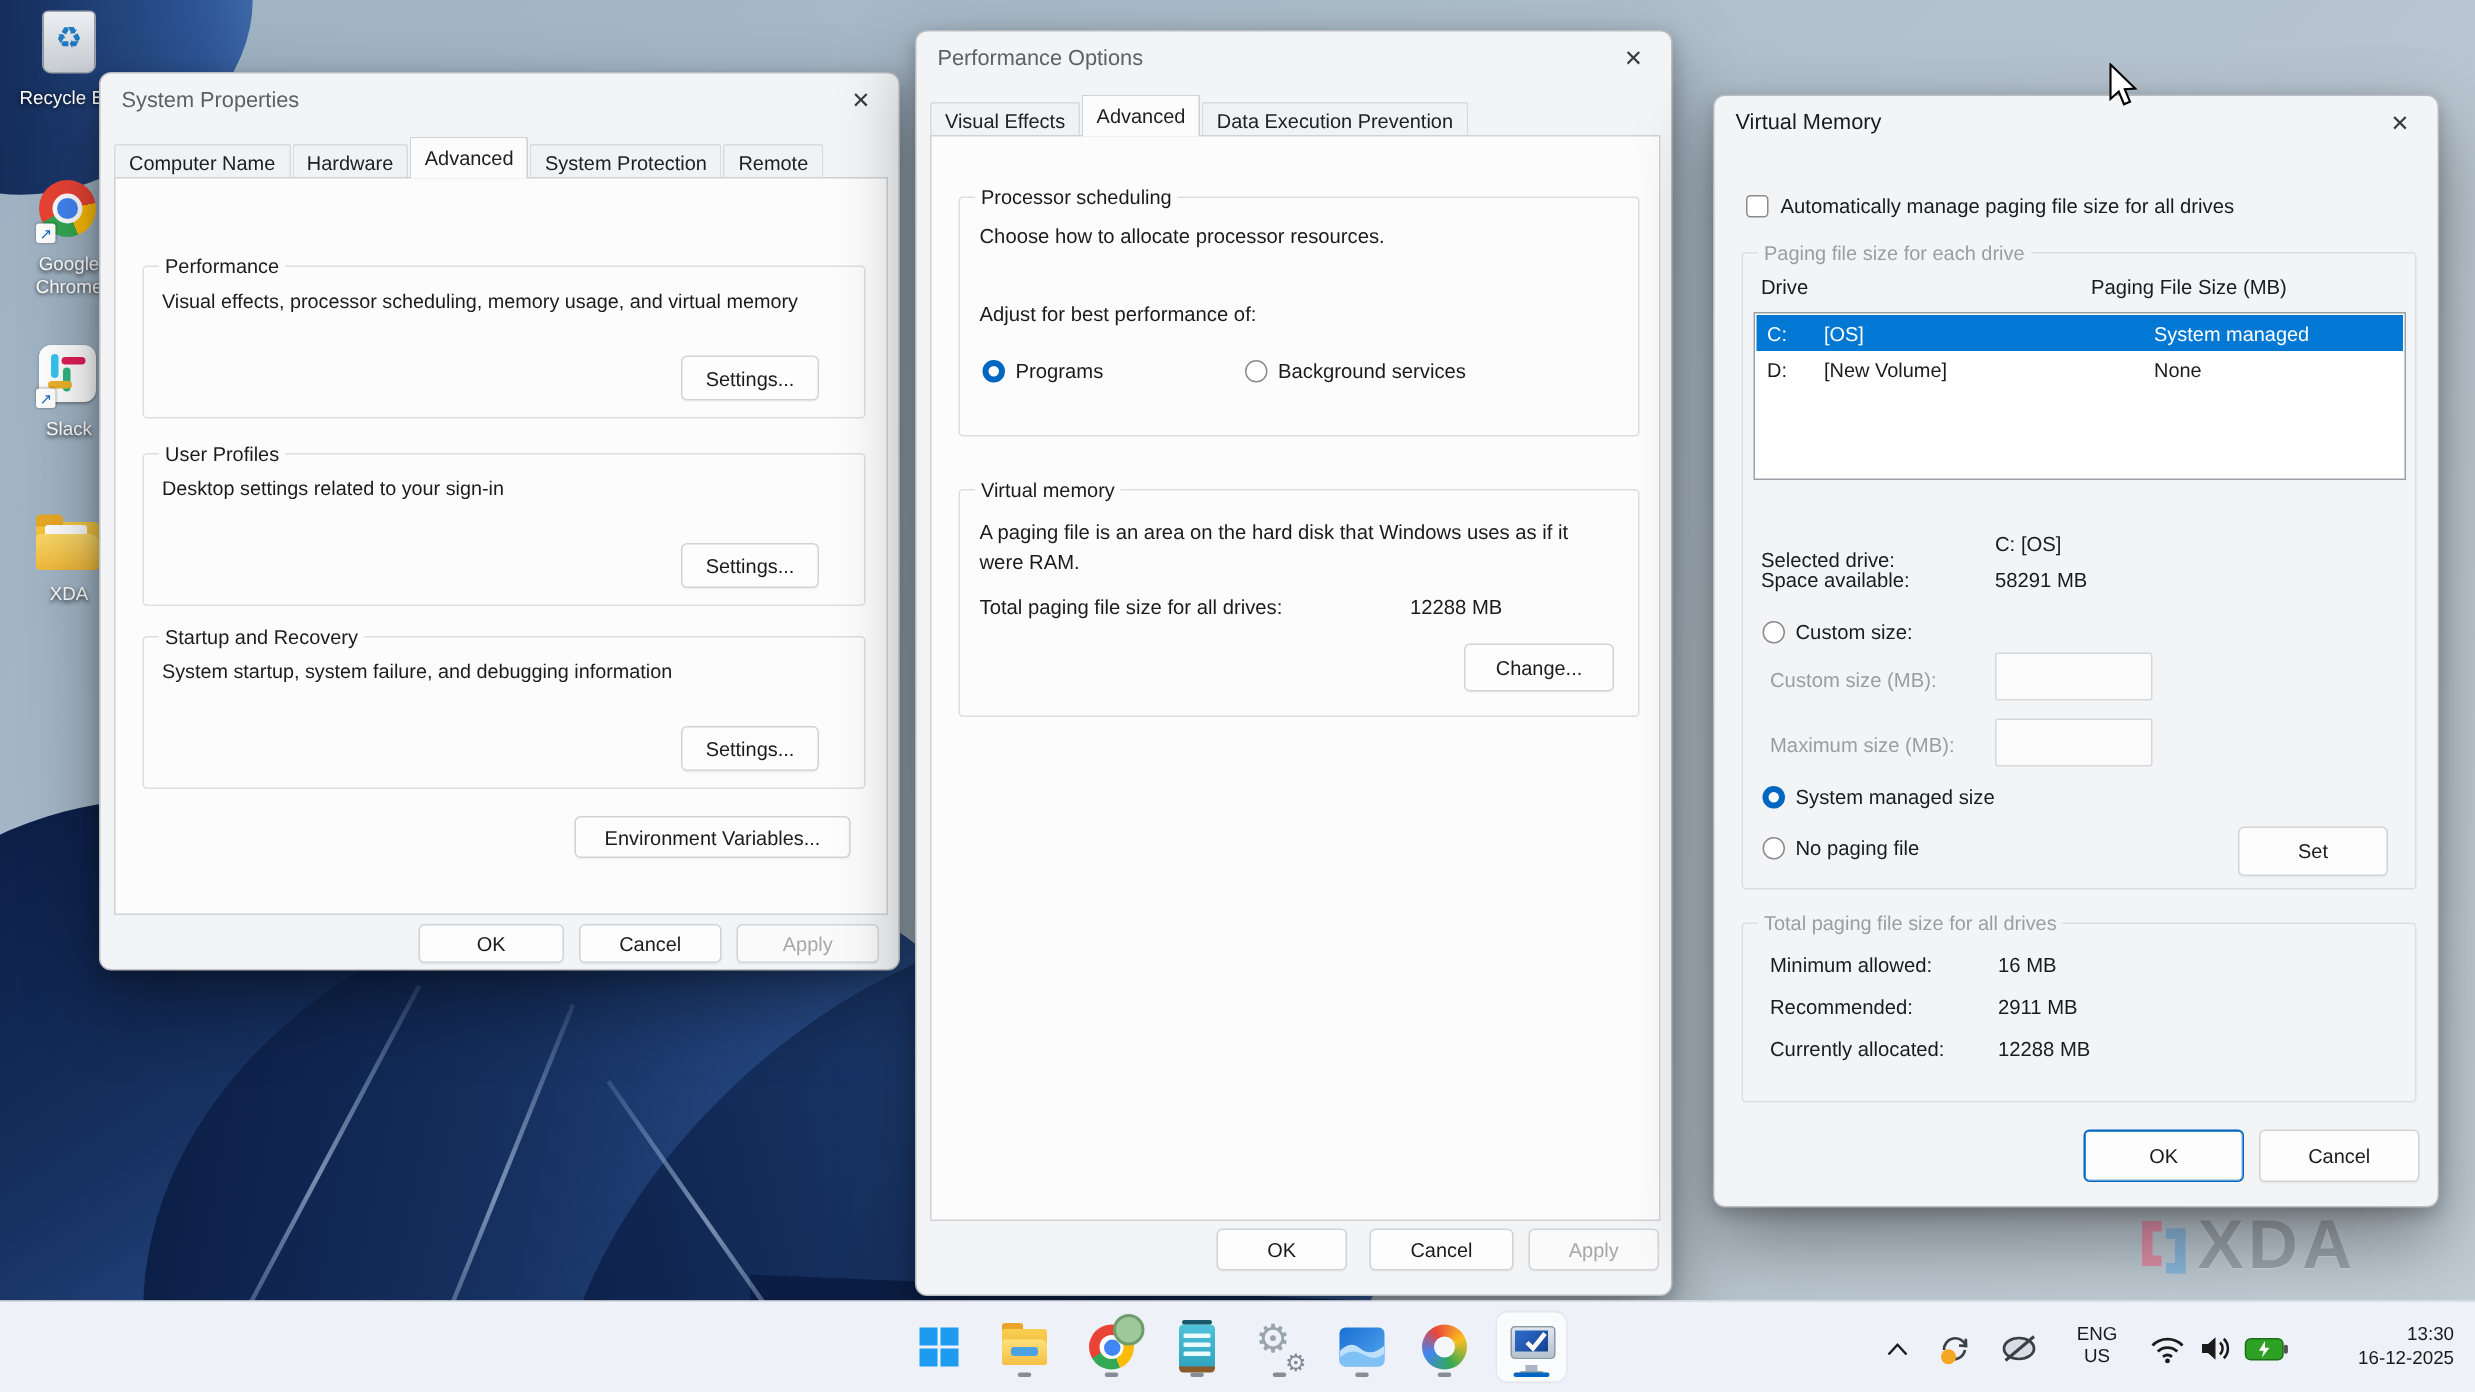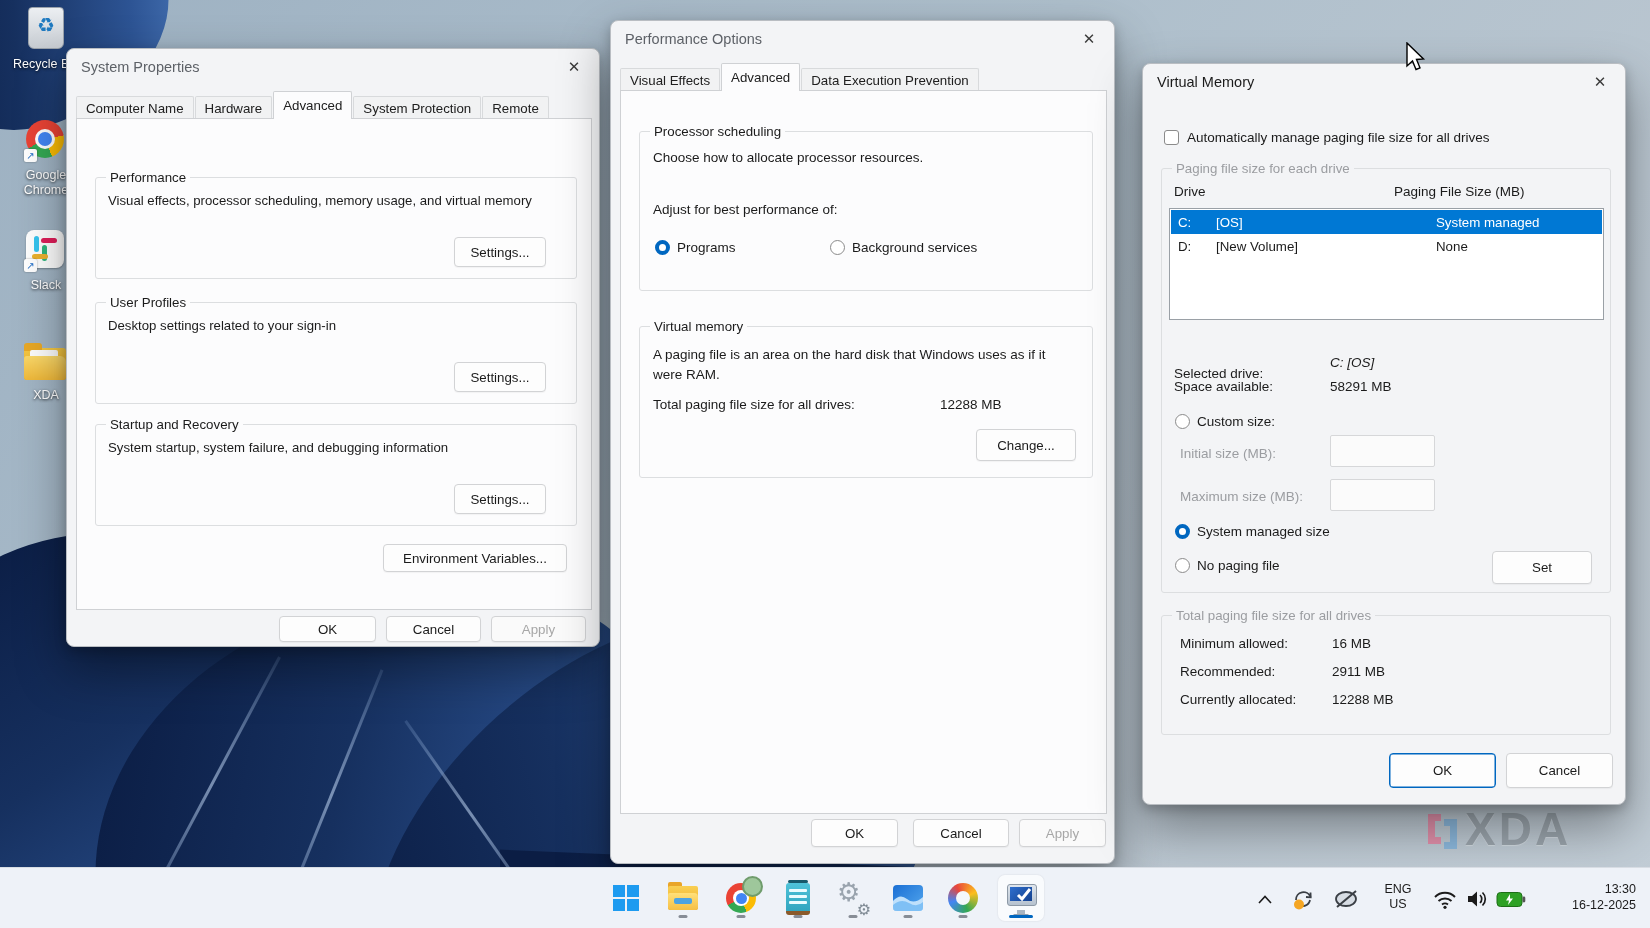--- a/index.html
+++ b/index.html
@@ -231,28 +231,28 @@
         <span class="c3">System managed</span>
       </div>
       <div class="lrow" style="top:25px;">
         <span class="c1">D:</span>
         <span class="c2">[New Volume]</span>
         <span class="c3">None</span>
       </div>
     </div>
 
     <div class="txt" style="left:12px;top:197px;">Selected drive:</div>
-    <div class="txt" style="left:168px;top:186px;font-style:italic;">C: [OS]</div>
+    <div class="txt" style="left:168px;top:186px;">C: [OS]</div>
     <div class="txt" style="left:12px;top:210px;">Space available:</div>
     <div class="txt" style="left:168px;top:210px;">58291 MB</div>
 
     <div class="radio" style="left:13px;top:245px;"></div>
     <div class="txt" style="left:35px;top:245px;">Custom size:</div>
 
-    <div class="txt gray" style="left:18px;top:277px;">Initial size (MB):</div>
+    <div class="txt gray" style="left:18px;top:277px;">Custom size (MB):</div>
     <div class="tbx" style="left:168px;top:266px;width:105px;height:32px;"></div>
 
     <div class="txt gray" style="left:18px;top:320px;">Maximum size (MB):</div>
     <div class="tbx" style="left:168px;top:310px;width:105px;height:32px;"></div>
 
     <div class="radio on" style="left:13px;top:355px;"></div>
     <div class="txt" style="left:35px;top:355px;">System managed size</div>
 
     <div class="radio" style="left:13px;top:389px;"></div>
     <div class="txt" style="left:35px;top:389px;">No paging file</div>

